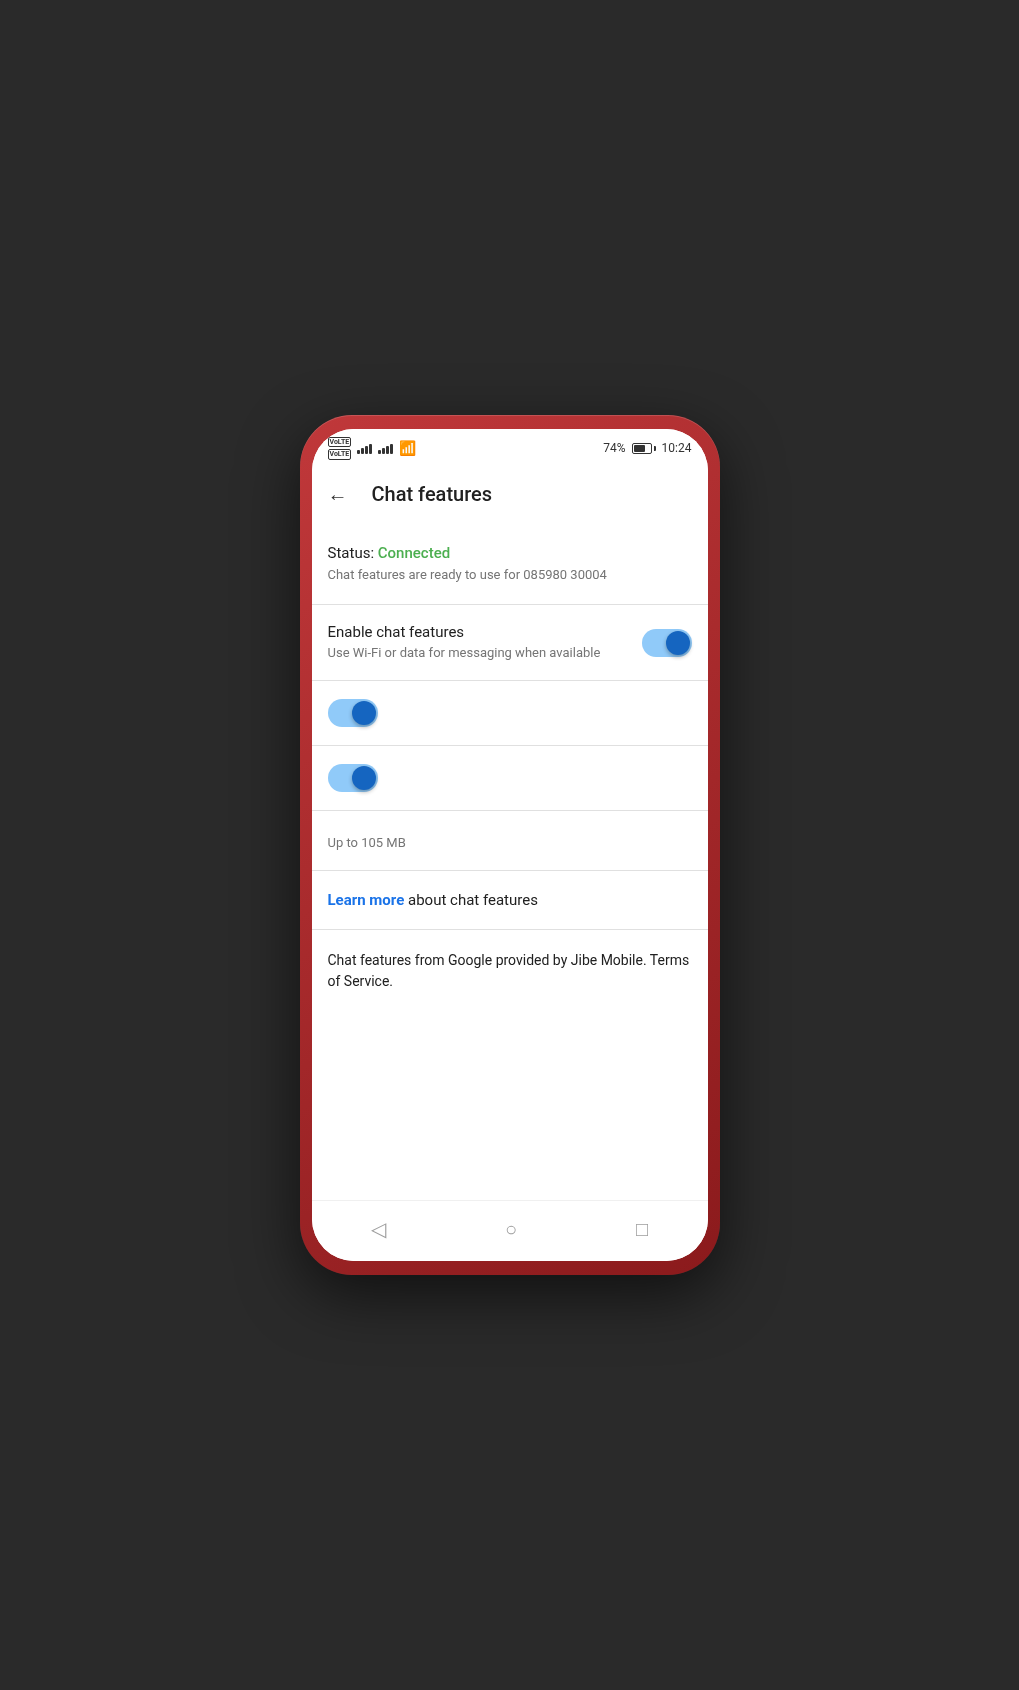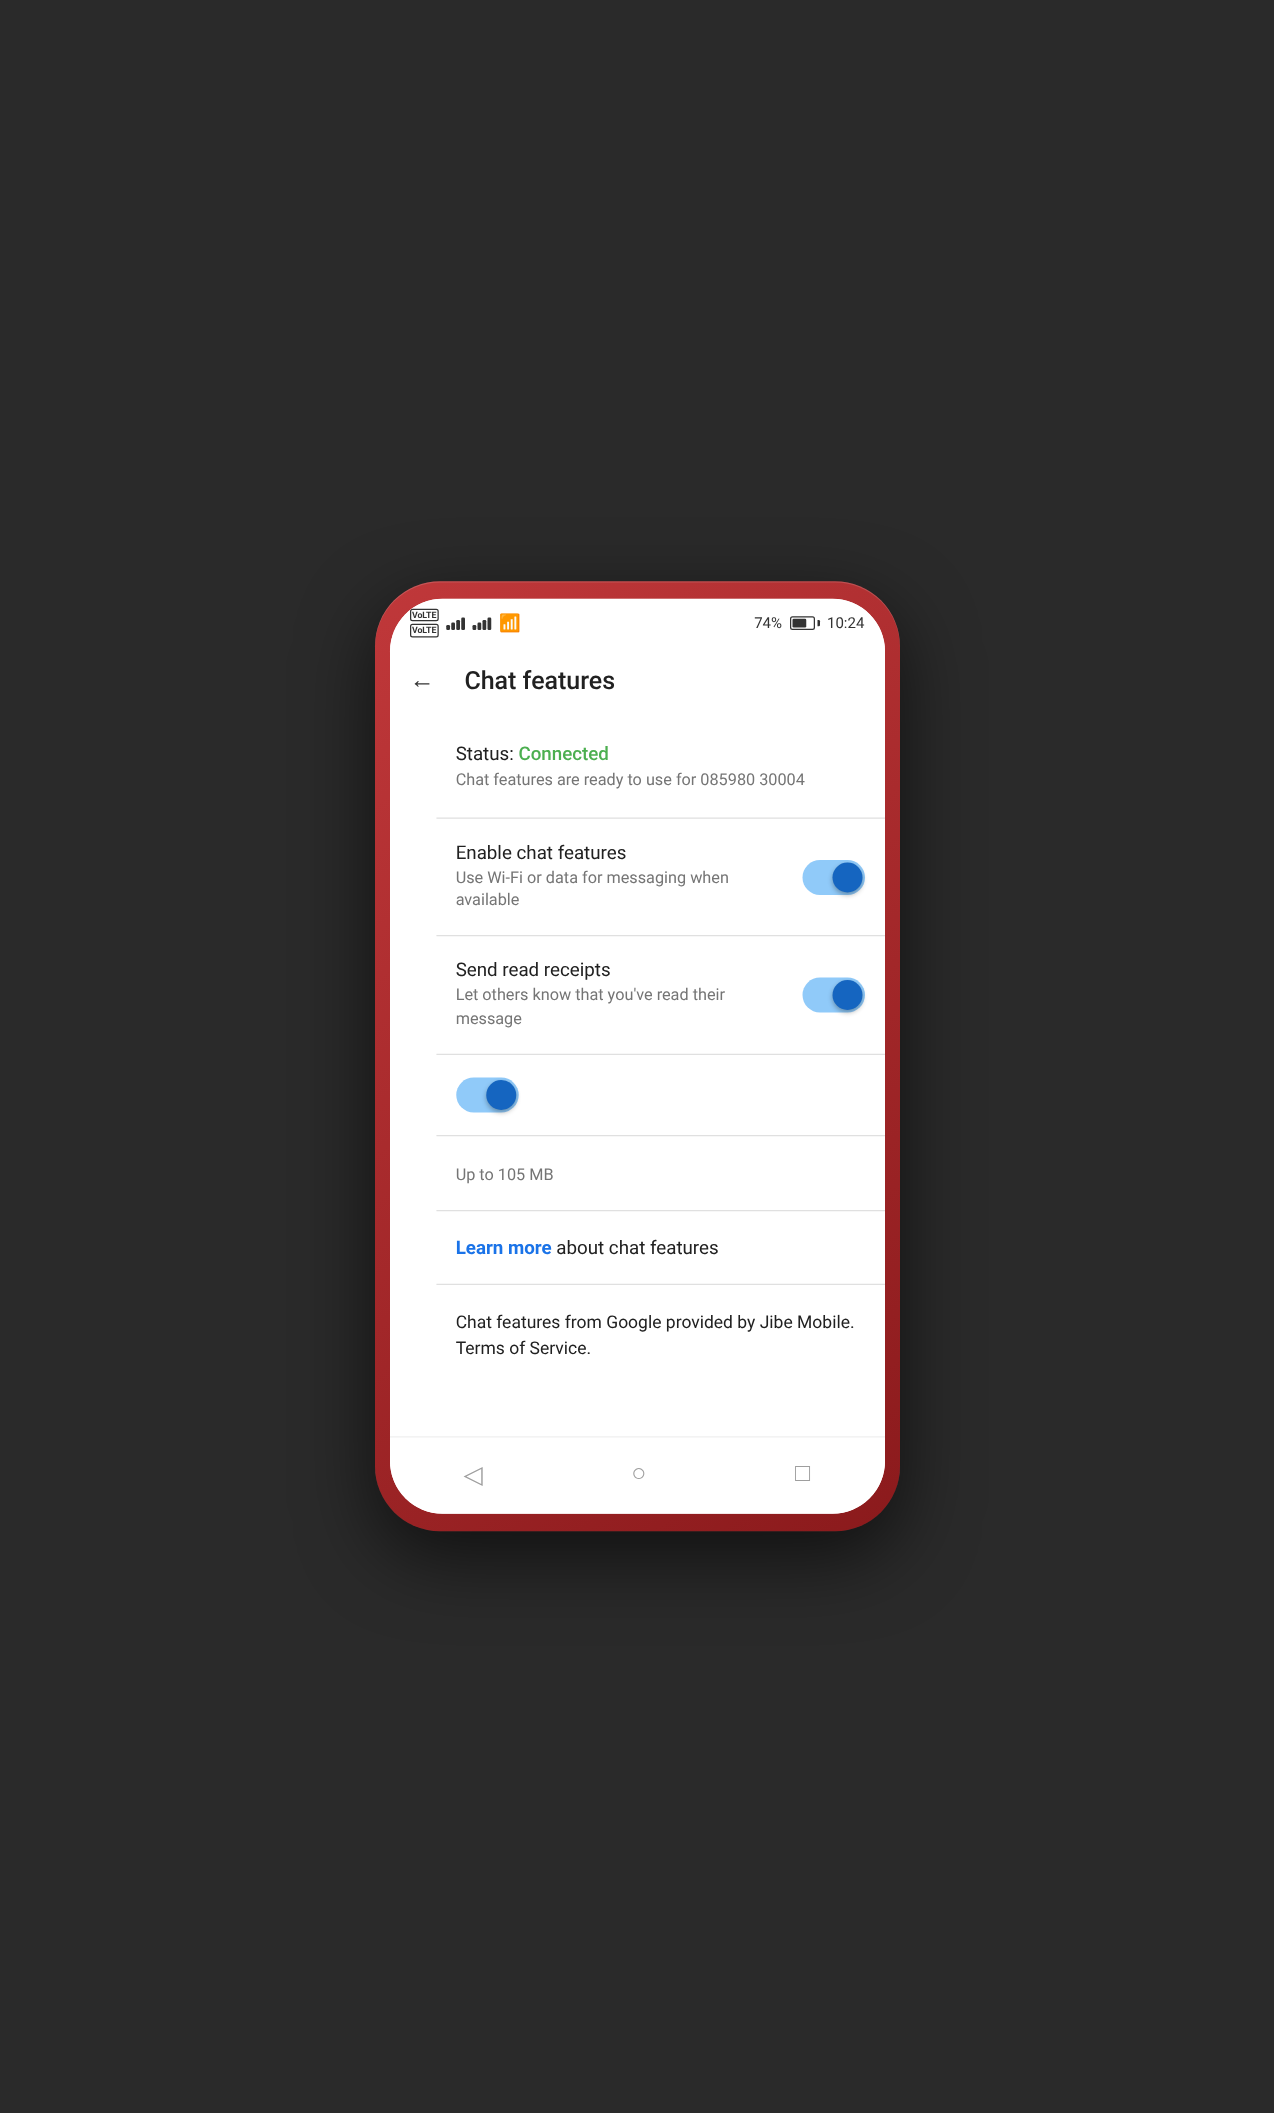--- a/index.html
+++ b/index.html
@@ -7,21 +7,21 @@
       background: #2a2a2a;
       display: flex;
       justify-content: center;
       align-items: center;
       min-height: 100vh;
       font-family: 'Roboto', Arial, sans-serif;
     }
 
     .phone-outer {
       width: 420px;
-      height: 760px;
+      height: 860px;
       background: linear-gradient(145deg, #c0383a, #8b1a1c);
       border-radius: 52px;
       padding: 14px 12px;
       position: relative;
       box-shadow: 0 20px 60px rgba(0,0,0,0.6), inset 0 1px 0 rgba(255,255,255,0.15);
     }
 
     .phone-inner {
       width: 100%;
       height: 100%;
@@ -140,21 +140,20 @@
       font-size: 20px;
       font-weight: 500;
       color: #212121;
     }
 
     
     .content {
       flex: 1;
       overflow-y: auto;
       background: #fff;
-      margin-left: 37px;
     }
 
     .status-section {
       padding: 20px 16px 20px 16px;
       border-bottom: 1px solid #e0e0e0;
     }
 
     .status-label {
       font-size: 15px;
       color: #212121;
@@ -359,24 +358,20 @@
           <div class="toggle-title">Enable chat features</div>
           <div class="toggle-desc">Use Wi-Fi or data for messaging when available</div>
         </div>
         <div class="toggle-switch">
           <div class="toggle-track"></div>
           <div class="toggle-thumb"></div>
         </div>
       </div>
 
       <div class="toggle-section">
-        <div class="toggle-text">
-          <div class="toggle-title">Send read receipts</div>
-          <div class="toggle-desc">Let others know that you've read their message</div>
-        </div>
         <div class="toggle-switch">
           <div class="toggle-track"></div>
           <div class="toggle-thumb"></div>
         </div>
       </div>
 
       <div class="toggle-section">
         <div class="toggle-switch">
           <div class="toggle-track"></div>
           <div class="toggle-thumb"></div>

